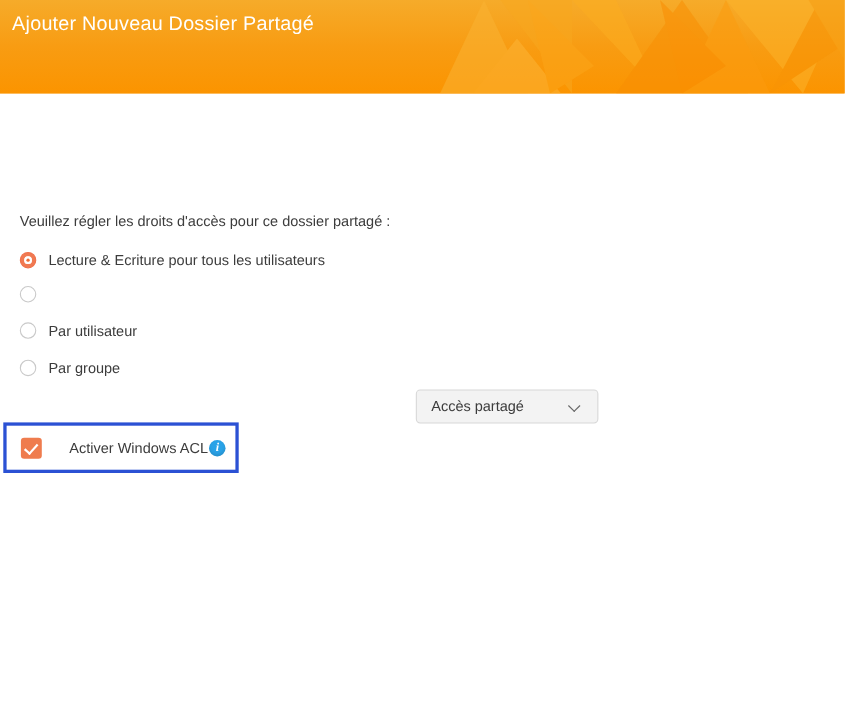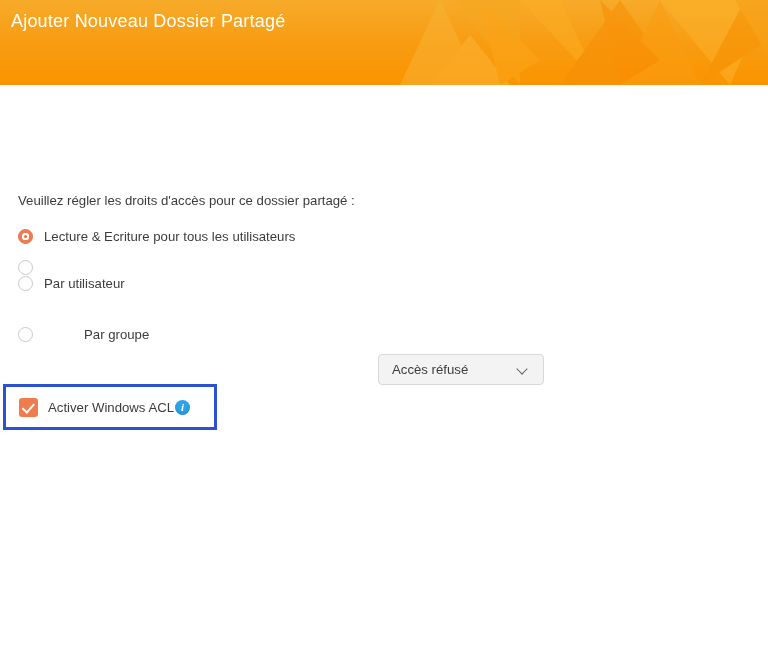--- a/index.html
+++ b/index.html
@@ -60,22 +60,22 @@
   
   .radio-row {
     position: absolute;
     left: 18px;
     display: flex;
     align-items: center;
     height: 20px;
   }
   .radio-row.r0 { top: 139px; align-items: flex-end; }
   .radio-row.r1 { top: 172px; }
-  .radio-row.r2 { top: 188px; }
-  .radio-row.r3 { top: 239px; gap: 40px; }
+  .radio-row.r2 { top: 205px; }
+  .radio-row.r3 { top: 239px; }
 
   .radio-mark {
     width: 15px;
     height: 15px;
     border-radius: 50%;
     border: 1.4px solid #c9c9c9;
     background: #ffffff;
     box-sizing: border-box;
     flex: 0 0 auto;
     position: relative;
@@ -200,21 +200,21 @@
     position: absolute;
     left: 6.2px;
     top: 3.2px;
     width: 5px;
     height: 9.5px;
     border-right: 2.2px solid #ffffff;
     border-bottom: 2.2px solid #ffffff;
     transform: rotate(42deg);
   }
   .check-label {
-    margin-left: 10px;
+    margin-left: 25px;
     font-size: 13.2px;
     color: #3c3c3c;
     white-space: nowrap;
   }
   .info-icon {
     margin-left: 1px;
     width: 15px;
     height: 15px;
     border-radius: 50%;
     background: #2aa3e8;
@@ -286,21 +286,21 @@
     <span class="radio-label">Par utilisateur</span>
   </div>
 
   <div class="radio-row r3">
     <span class="radio-mark"></span>
     <span class="radio-label">Par groupe</span>
   </div>
 
 
   <div class="select-box">
-    <span class="select-value">Accès réfusé</span>
+    <span class="select-value">Accès partagé</span>
     <span class="chevron"></span>
   </div>
 
   <div class="highlight-box"></div>
 
   <div class="check-row">
     <span class="check-mark"></span>
     <span class="check-label">Activer Windows ACL</span>
     <span class="info-icon">
       <span class="glyph">i</span>

